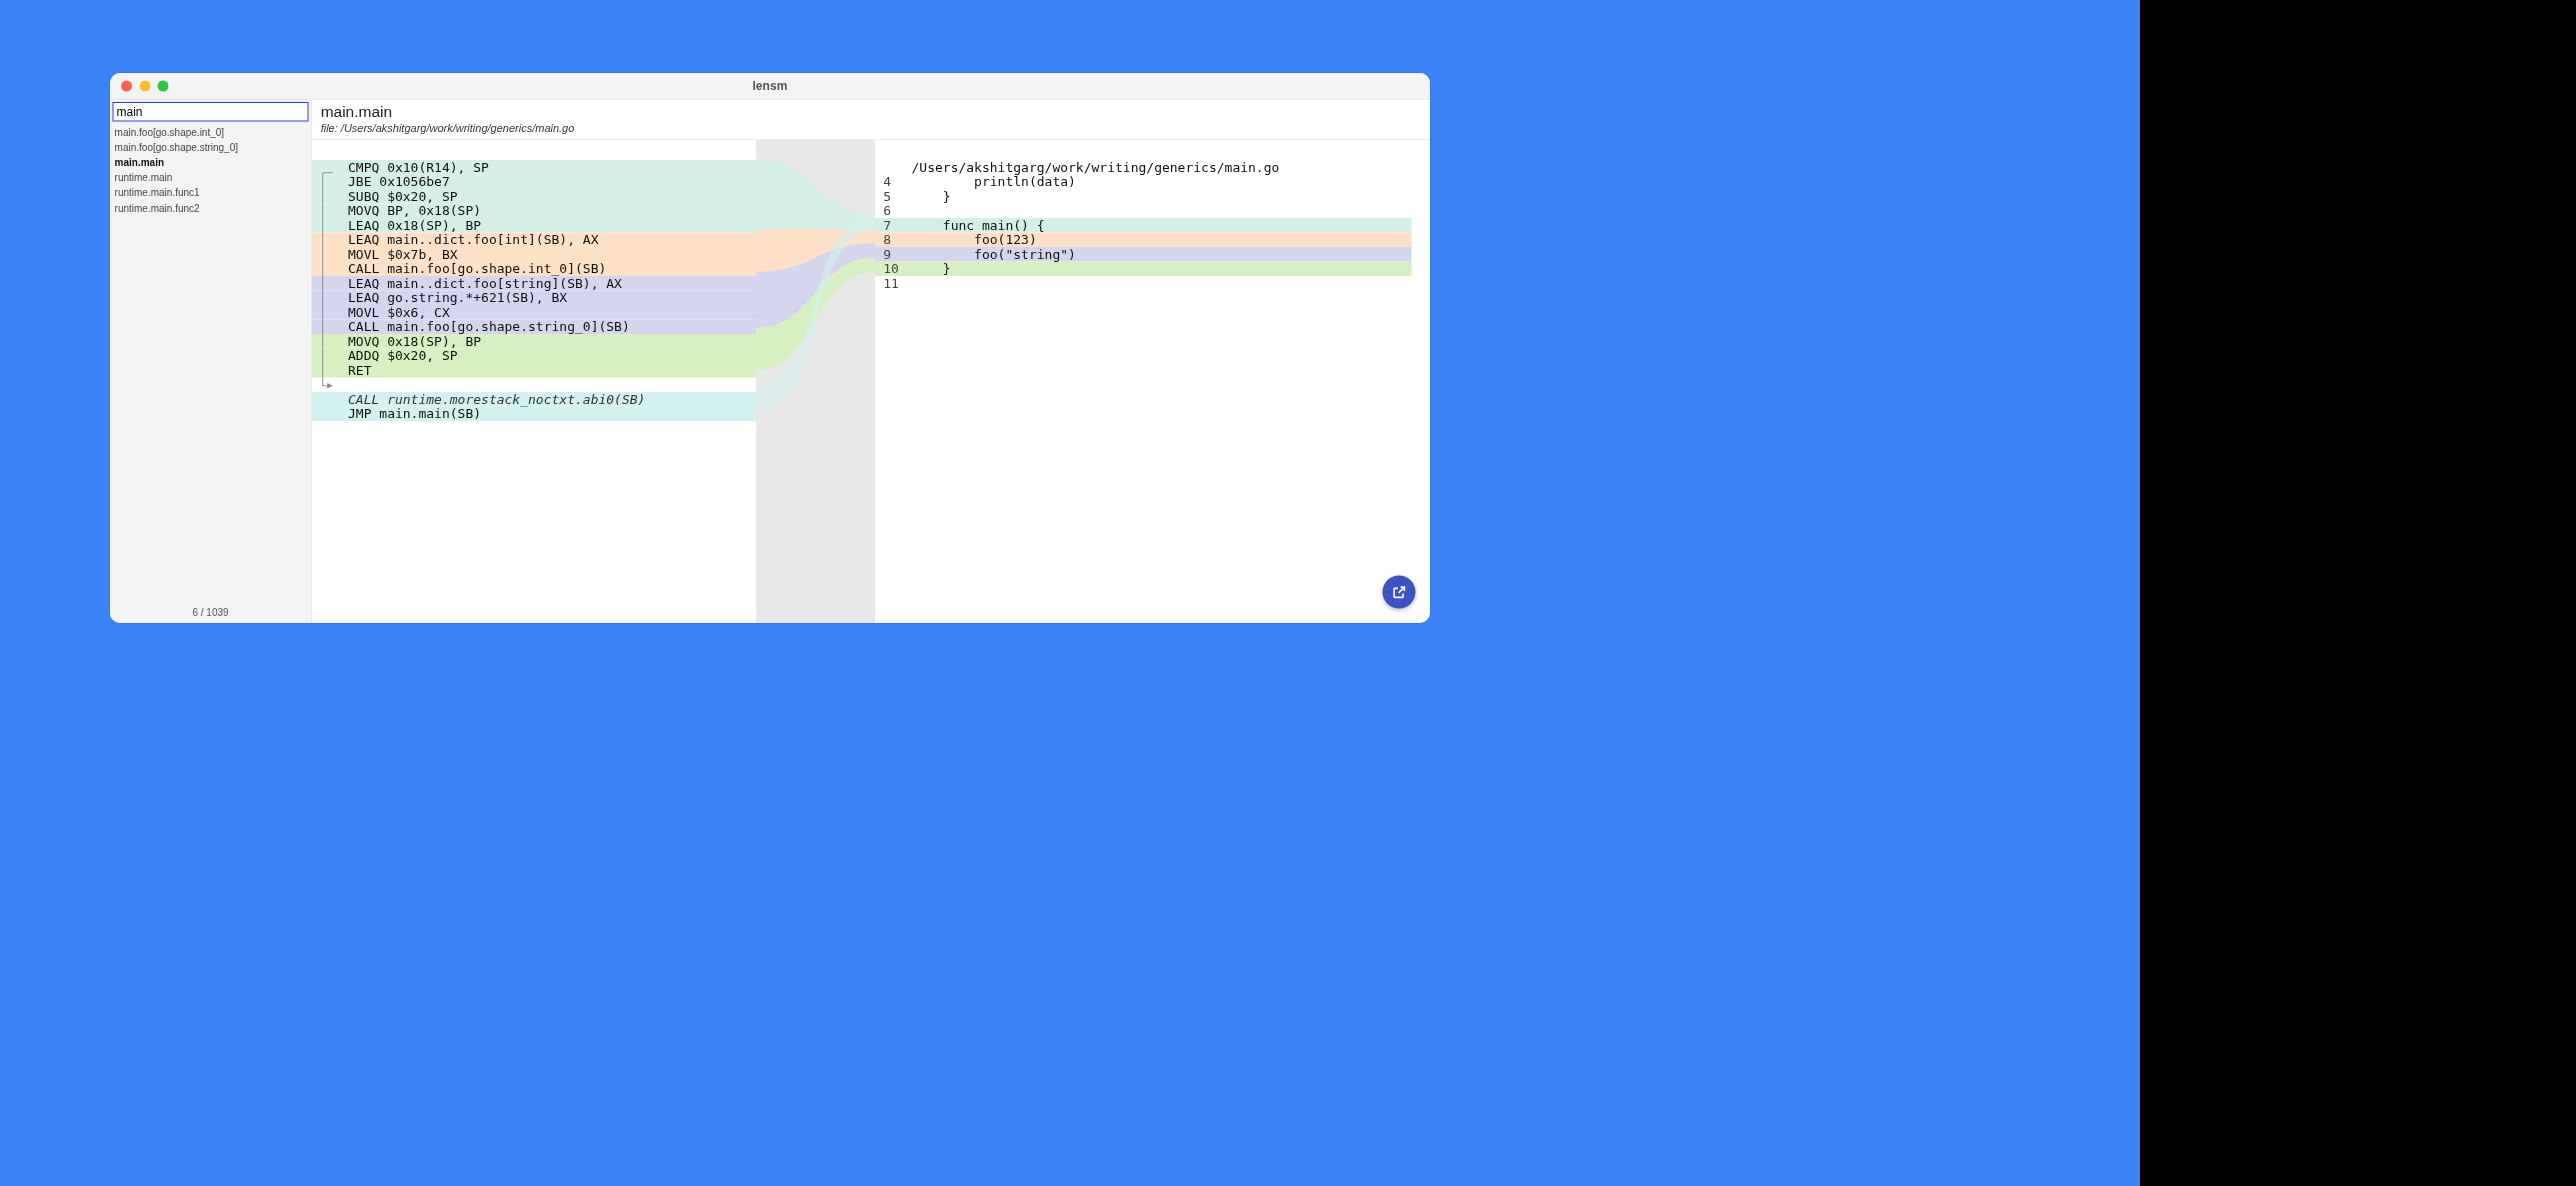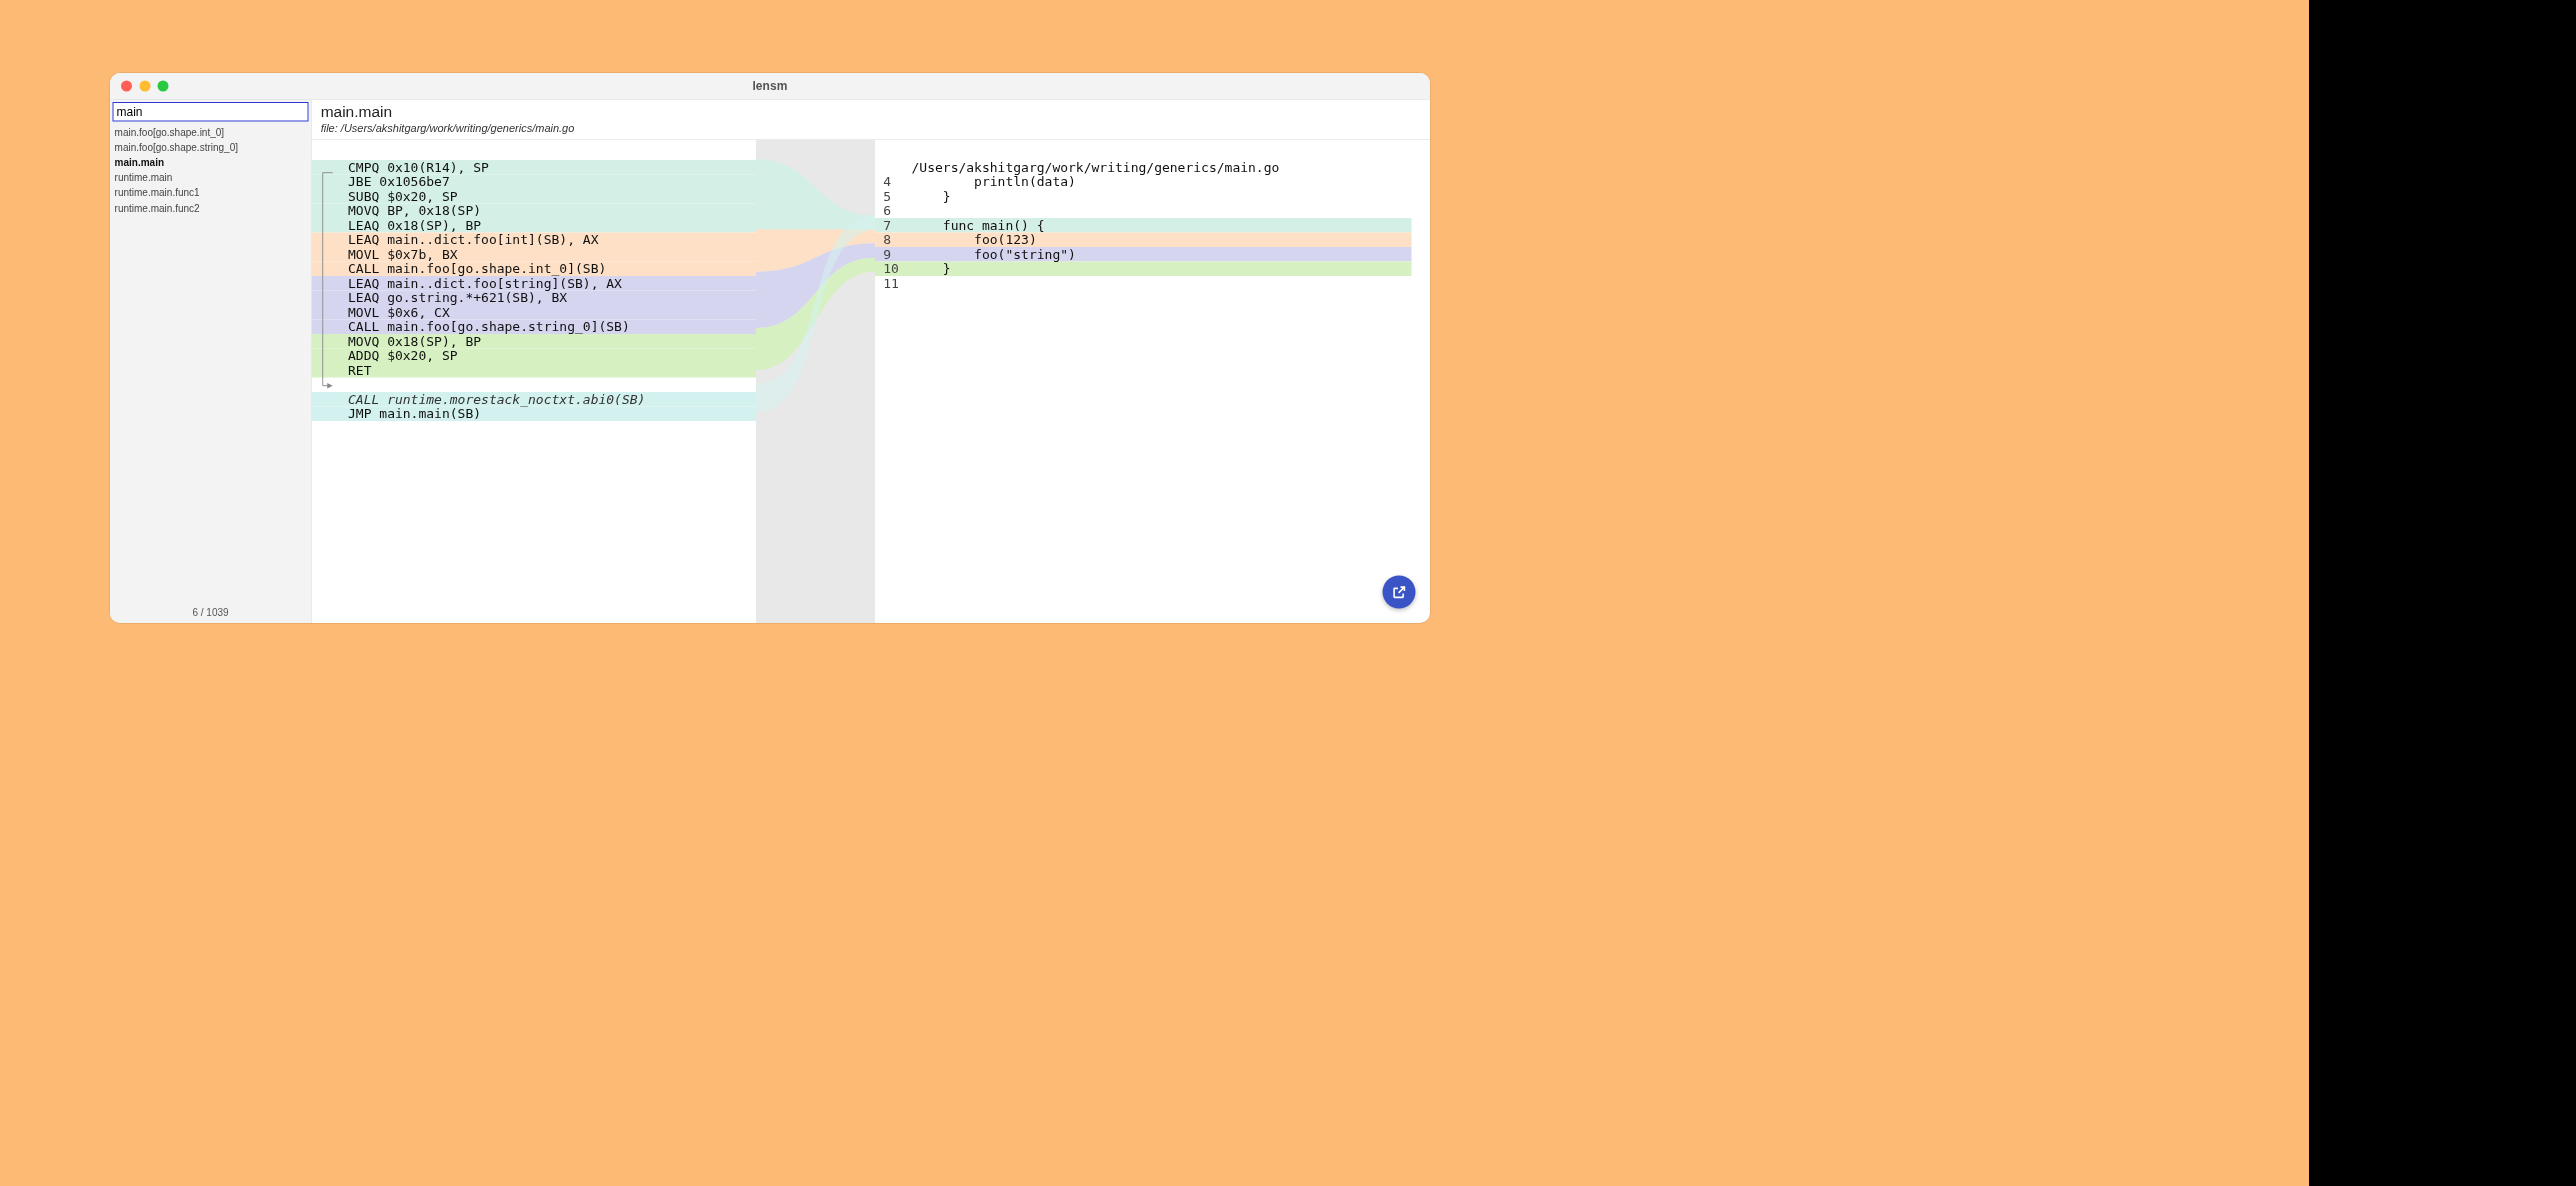--- a/index.html
+++ b/index.html
@@ -1,17 +1,17 @@
 <!DOCTYPE html>
 <html style="font-size:14.7px"><head>
 <meta charset="utf-8">
 <style>
   * { box-sizing: border-box; margin: 0; padding: 0; }
   html, body { width: 100%; height: 100%; background: #000; font-family: -apple-system, BlinkMacSystemFont, "Segoe UI", Arial, sans-serif; }
-  .stage { width: 2309px; height: 1186px; background: #fdba74; position: relative; transform-origin: top left; }
+  .stage { width: 2140px; height: 1186px; background: #3b82f6; position: relative; transform-origin: top left; }
   .window {
     position: absolute;
     left: 110px; top: 73px;
     width: 2640px; height: 1100px;
     background: #fff;
     border-radius: 20px;
     overflow: hidden;
     box-shadow: 0 0 0 0.9px rgba(0,0,0,0.15);
     transform: scale(0.5);
     transform-origin: top left;

